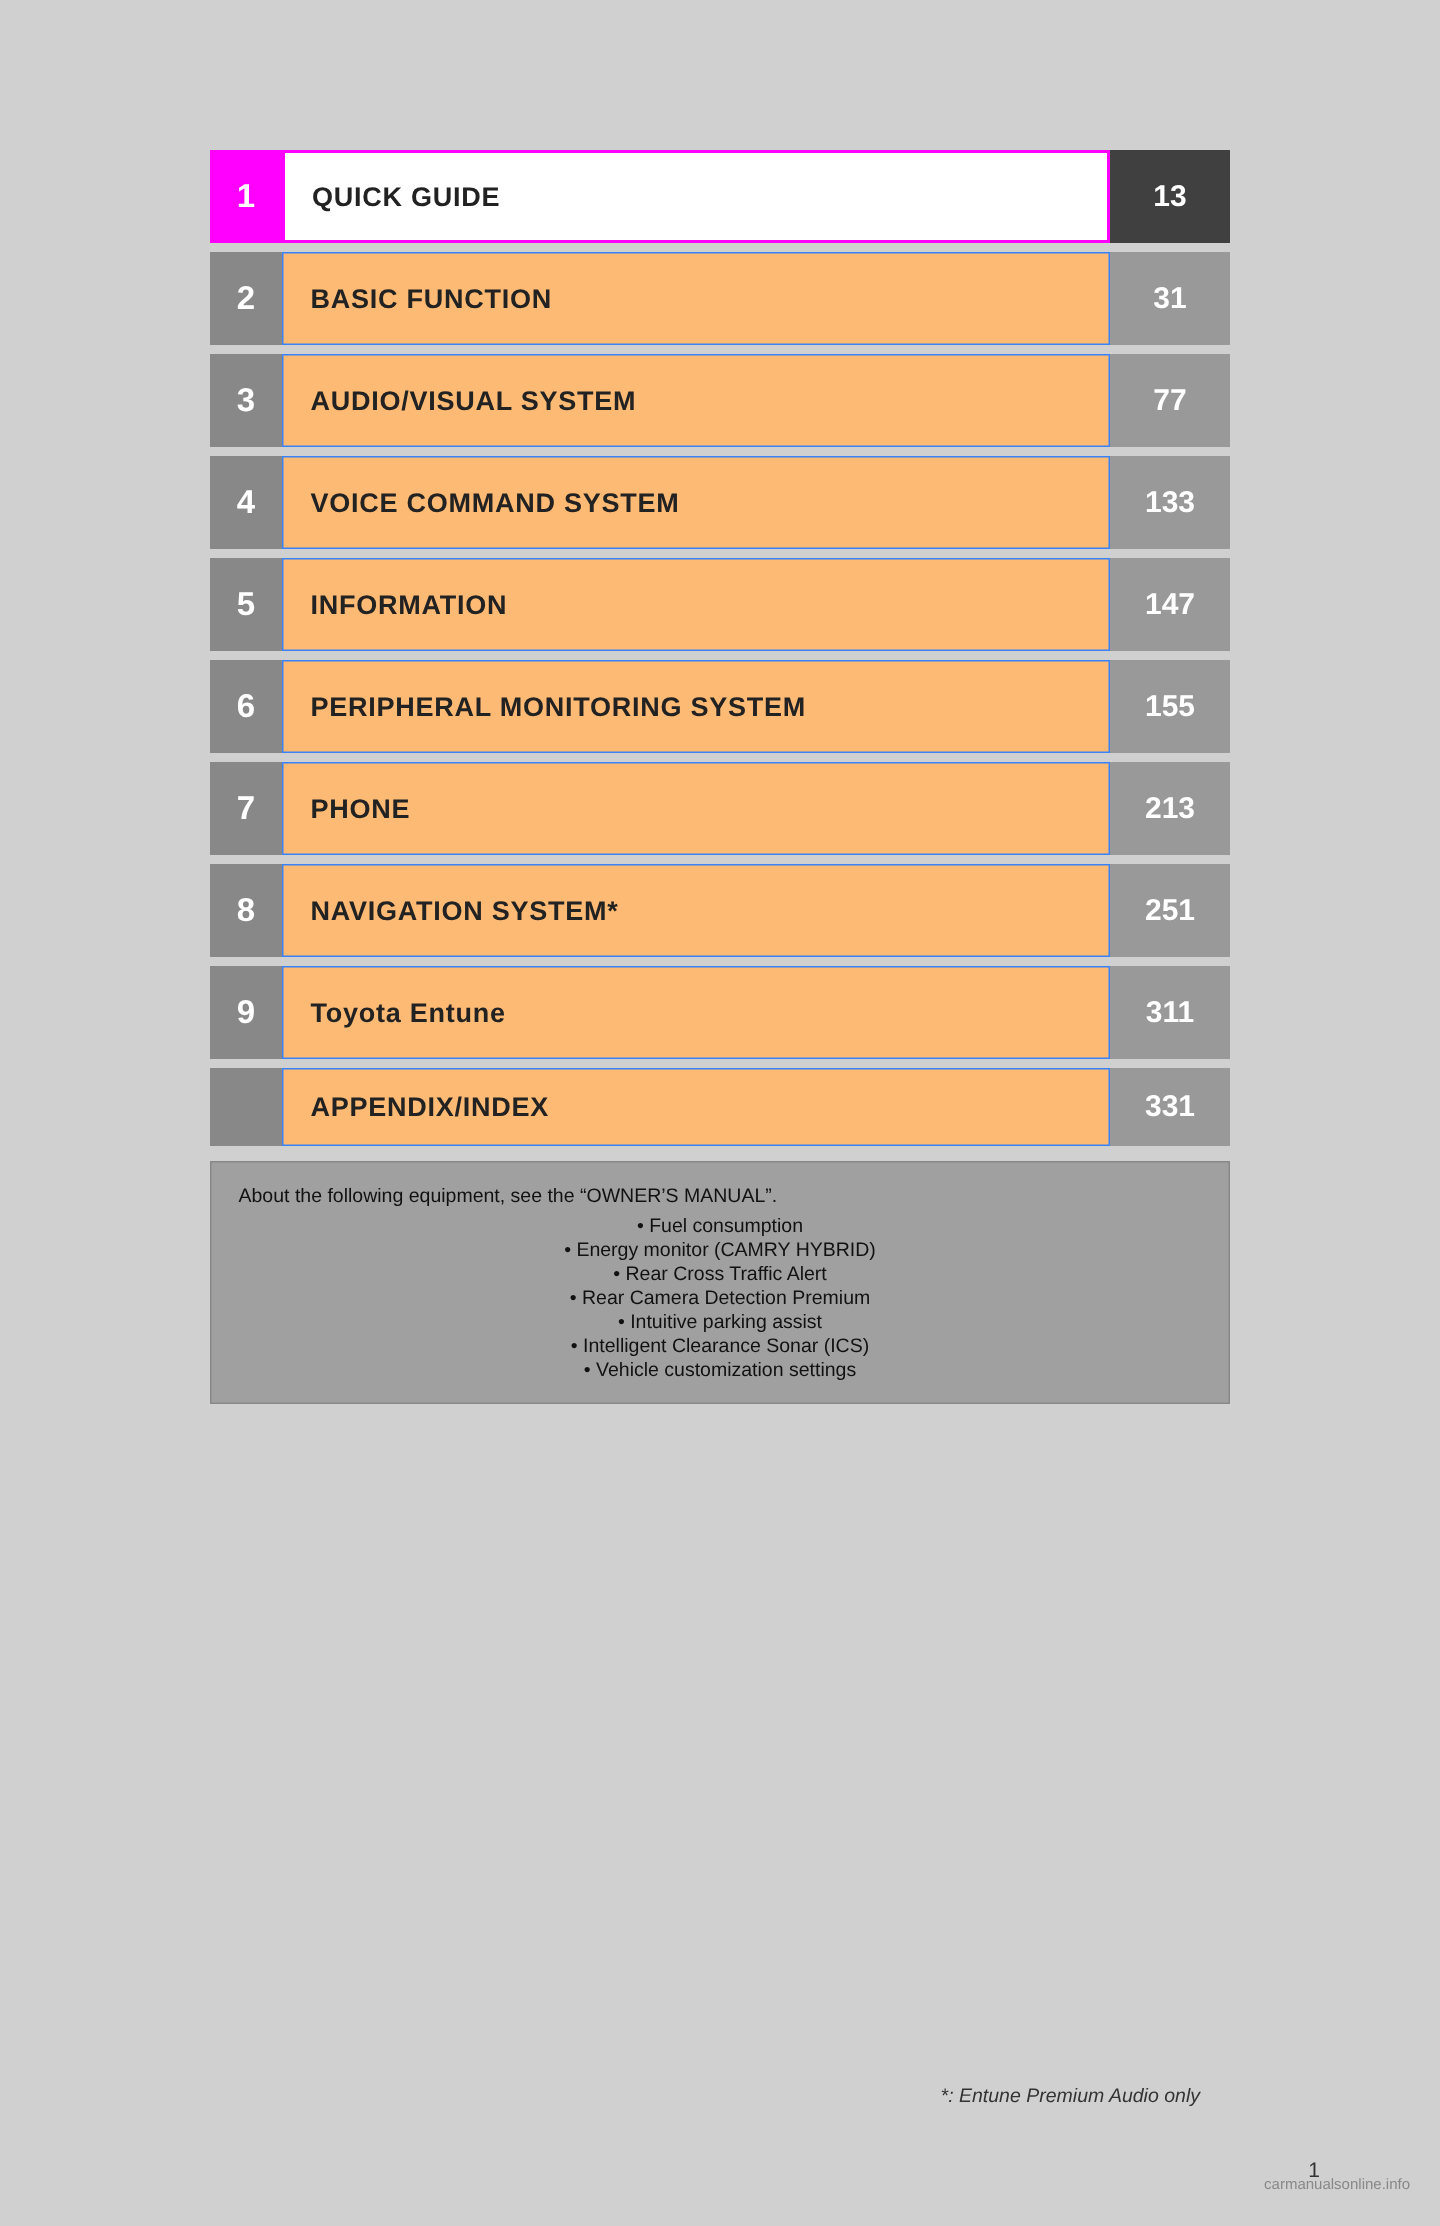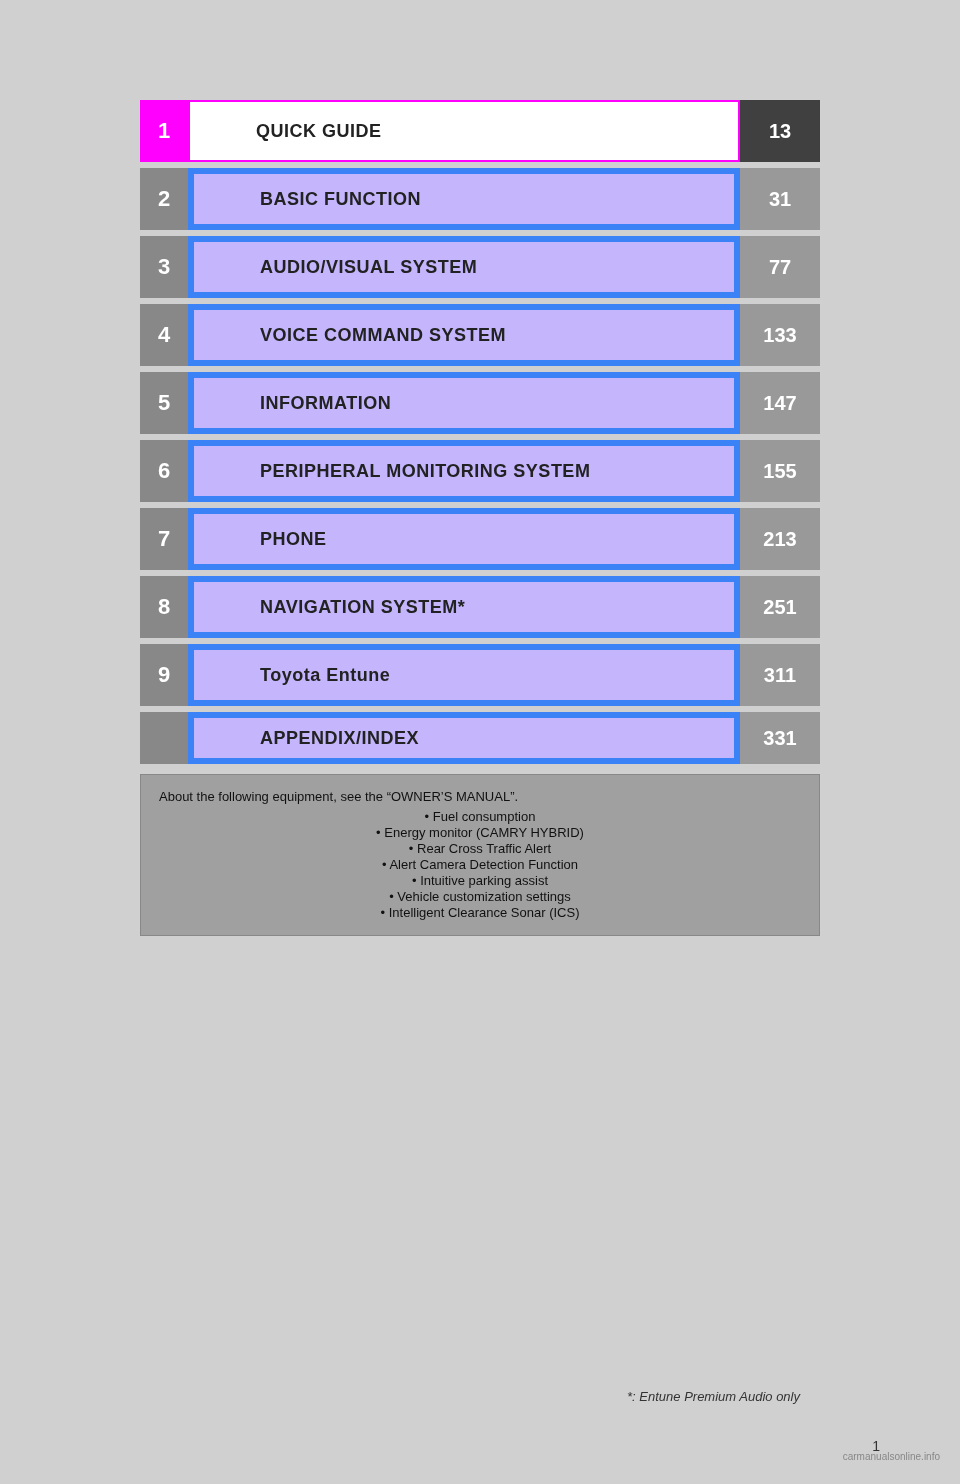--- a/index.html
+++ b/index.html
@@ -38,34 +38,33 @@
       align-items: center;
       justify-content: center;
       font-size: 22px;
       font-weight: bold;
       color: white;
       flex-shrink: 0;
     }
 
     .chapter-title-area {
       flex: 1;
-      background-color: #c4b5fd;
-      border: 6px solid #3b82f6;
+      background-color: #fdba74;
+      border: 1px solid #3b82f6;
       display: flex;
       align-items: center;
       padding-left: 18px;
       min-height: 62px;
     }
 
     .chapter-title {
       font-size: 18px;
       font-weight: bold;
       color: #222;
       letter-spacing: 0.5px;
-      margin-left: 48px;
     }
 
     .chapter-title.italic-title {
       font-weight: bold;
     }
 
     .chapter-page {
       width: 80px;
       min-height: 62px;
       background-color: #999;
@@ -243,24 +242,24 @@
       </div>
       <div class="chapter-page" style="min-height:52px;">331</div>
     </div>
 
     <div class="note-box">
       <p class="note-intro">About the following equipment, see the “OWNER’S MANUAL”.</p>
       <ul>
         <li>Fuel consumption</li>
         <li>Energy monitor (CAMRY HYBRID)</li>
         <li>Rear Cross Traffic Alert</li>
-        <li>Alert Camera Detection Function</li>
+        <li>Rear Camera Detection Premium</li>
         <li>Intuitive parking assist</li>
+        <li>Intelligent Clearance Sonar (ICS)</li>
         <li>Vehicle customization settings</li>
-        <li>Intelligent Clearance Sonar (ICS)</li>
       </ul>
     </div>
 
   </div>
 
   <div class="footnote">*: Entune Premium Audio only</div>
   <div class="page-number">1</div>
   <div class="watermark">carmanualsonline.info</div>
 
 </div>

